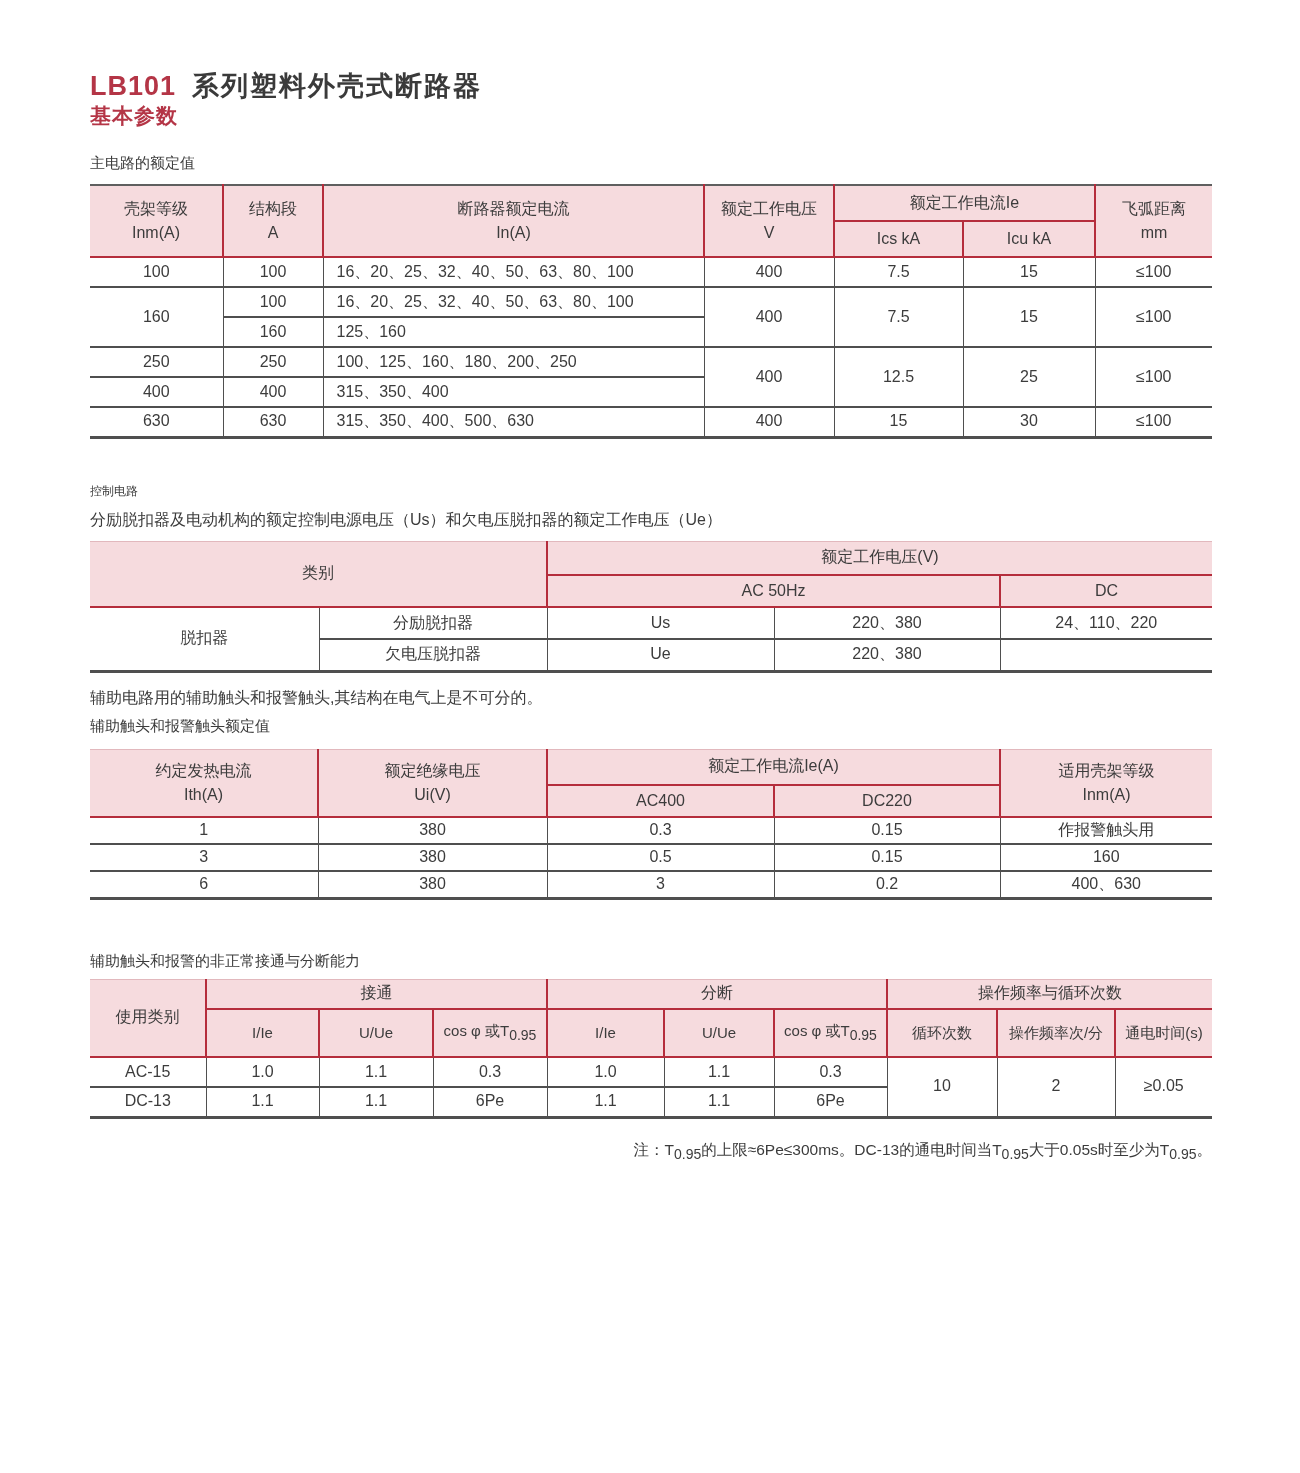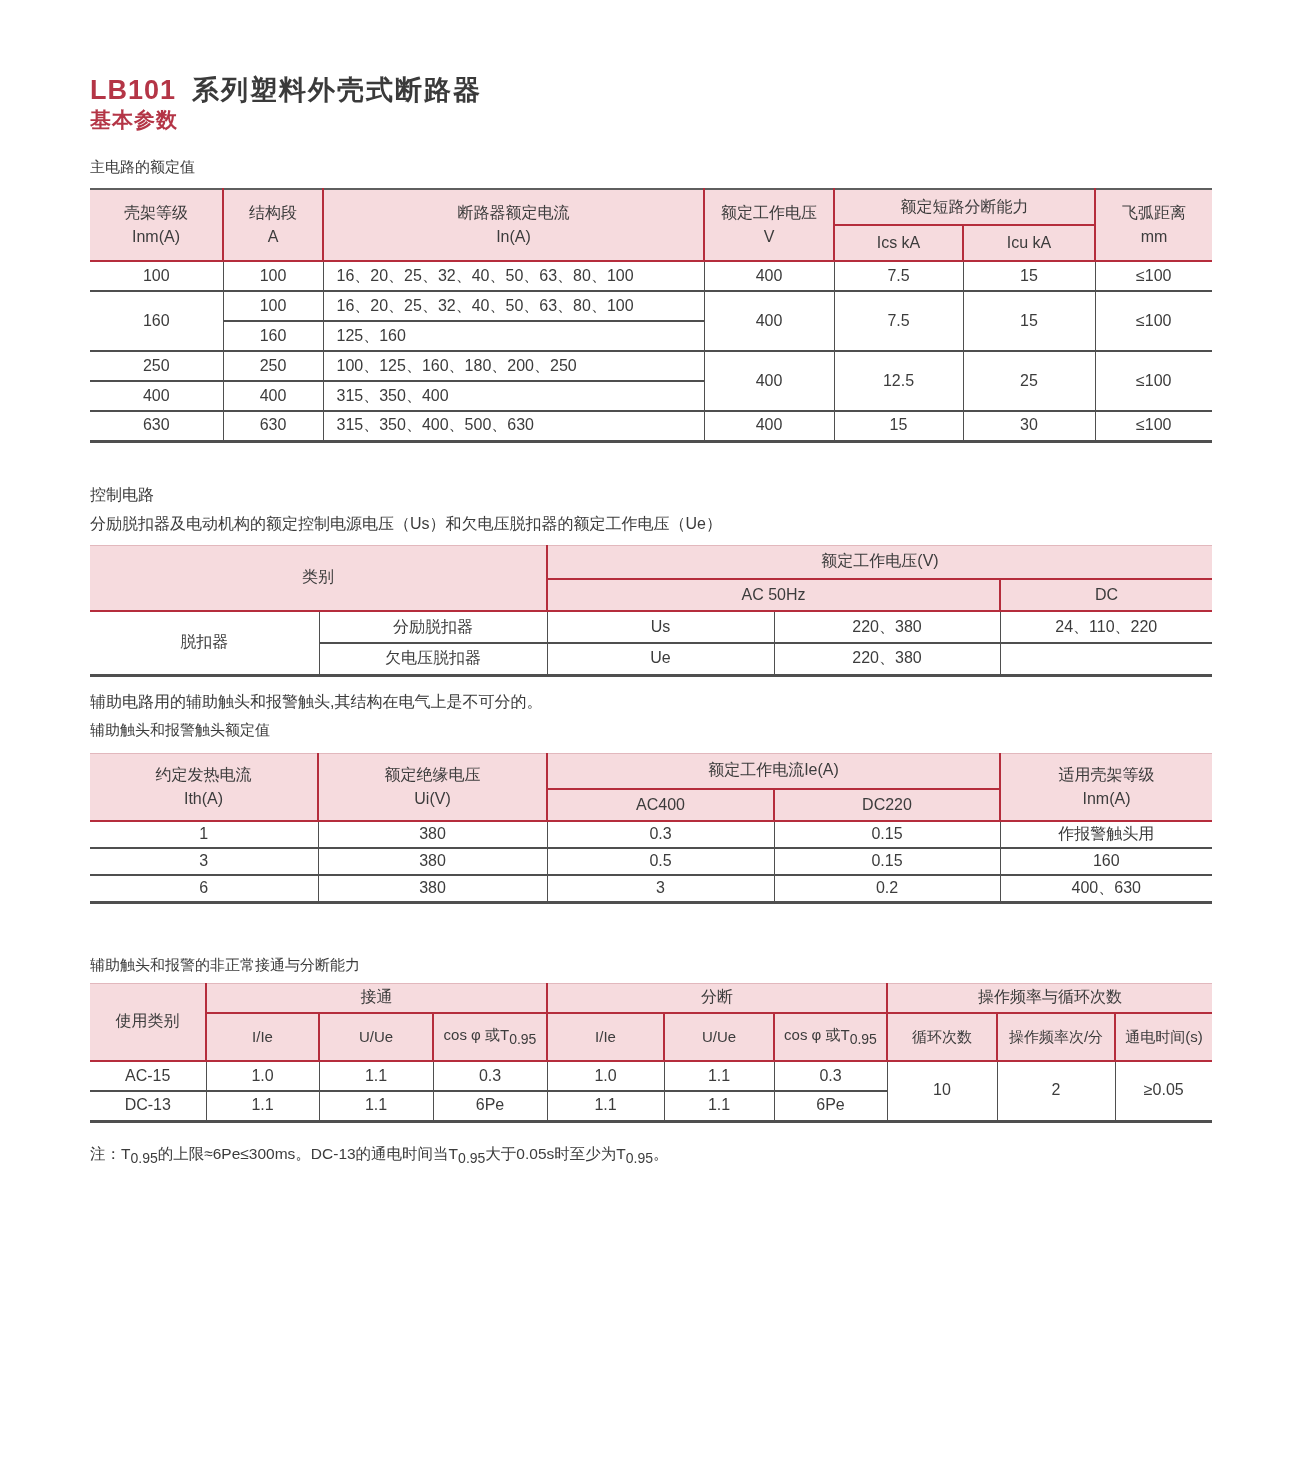--- a/index.html
+++ b/index.html
@@ -3,30 +3,30 @@
 <meta charset="utf-8">
 <style>
   :root{
     --accent:#b43546; --red:#b52d3c; --pink:#f6dbde; --dark:#4f4f4f; --text:#3c3c3c;
   }
   html,body{margin:0;padding:0;background:#ffffff;}
   body{
     width:1300px;height:1473px;overflow:hidden;
     font-family:"Liberation Sans","DejaVu Sans",sans-serif;color:var(--text);
   }
-  .page{padding:74px 88px 0 90px;}
+  .page{padding:42px 88px 0 90px;margin-top:28px;}
   .doc-title{margin:0;font-size:27px;font-weight:bold;line-height:32px;}
   .doc-title .code{color:var(--accent);margin-right:16px;letter-spacing:1px;}
   .doc-title .t{color:#3a3a3a;letter-spacing:2px;}
   h2.sec{margin:0;font-size:21px;font-weight:bold;color:var(--accent);line-height:28px;letter-spacing:1px;}
   .sec-basic{margin-top:62px;}
   .sec-aux{margin-top:44px;}
   .caption{margin:0;font-size:15px;line-height:20px;}
   .cap-main{margin-top:23px;}
-  .sub-head{margin:41px 0 0;font-size:16px;line-height:22px;}
+  .sub-head{margin:41px 0 0;font-size:12px;line-height:22px;}
   .desc{margin:7px 0 0;font-size:16px;line-height:22px;}
   .aux-desc{margin-top:14px;}
   .aux-cap{margin-top:7px;}
   .ab-cap{margin-top:51px;}
 
   table{border-collapse:collapse;table-layout:fixed;width:1122px;}
   th,td{padding:0 4px;text-align:center;vertical-align:middle;font-weight:normal;
         font-size:16px;line-height:1.3;color:var(--text);overflow:hidden;}
   .hd{background:var(--pink);border-bottom:2px solid var(--red);}
   .hd div{line-height:1.5;}
@@ -51,21 +51,21 @@
   .tbl-aux .hr2{height:32px;}
   .tbl-aux .br{height:27px;}
 
   .tbl-ab{margin-top:8px;border-top:1.5px solid #e2b8bd;}
   .tbl-ab .hr1{height:30px;}
   .tbl-ab .hr2{height:48px;}
   .tbl-ab .hr2 th{font-size:15px;}
   .tbl-ab .br{height:30px;}
 
   sub{font-size:14px;}
-  .note{margin:20px 0 0;font-size:15.5px;line-height:22px;}
+  .note{margin:20px 0 0;font-size:15.5px;line-height:22px;text-align:right;}
   .footer-par{margin:34px 0 0;font-size:16px;line-height:36px;}
 </style>
 </head>
 <body>
 
 <div class="page">
 
   <h1 class="doc-title">
     <span class="code">LB101</span><span class="t">系列塑料外壳式断路器</span>
   </h1>
@@ -95,21 +95,21 @@
           <div>A</div>
         </th>
         <th rowspan="2" class="hd rl">
           <div>断路器额定电流</div>
           <div>In(A)</div>
         </th>
         <th rowspan="2" class="hd rl">
           <div>额定工作电压</div>
           <div>V</div>
         </th>
-        <th colspan="2" class="hd rl gb">额定短路分断能力</th>
+        <th colspan="2" class="hd rl gb">额定工作电流Ie</th>
         <th rowspan="2" class="hd rl">
           <div>飞弧距离</div>
           <div>mm</div>
         </th>
       </tr>
       <tr class="hr">
         <th class="hd rl">Ics kA</th>
         <th class="hd rl">Icu kA</th>
       </tr>
       <tr class="br">

